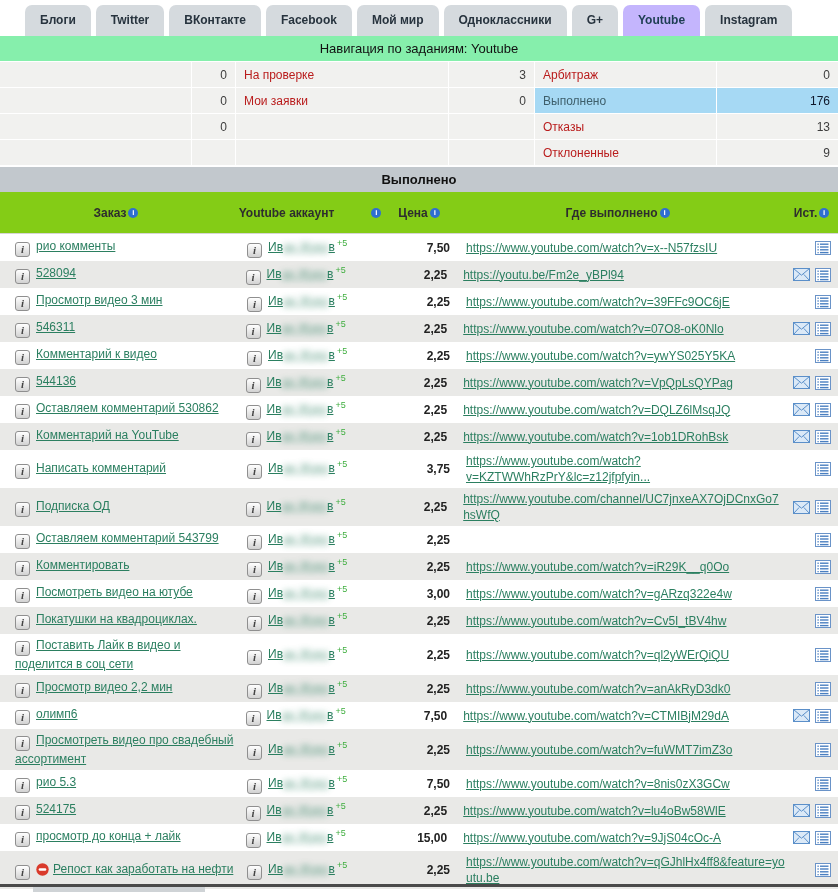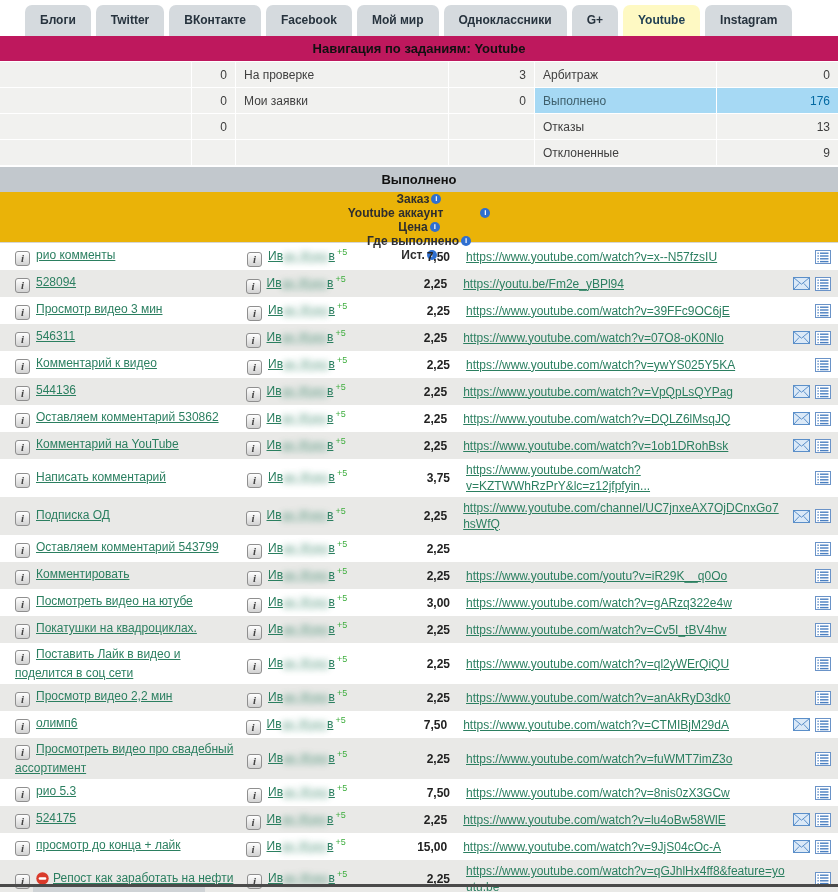--- a/index.html
+++ b/index.html
@@ -4,43 +4,43 @@
 <style>
   * { margin:0; padding:0; box-sizing:border-box; }
   html,body { background:#fff; }
   body { font-family:"Liberation Sans", sans-serif; width:838px; }
   .screen { position:relative; width:838px; height:892px; overflow:hidden; background:#fff; }
 
   
   .tabbar { height:36px; display:flex; align-items:flex-end; gap:5px; padding-left:25px; background:#fff; }
   .tab { background:#d5dade; color:#27333e; font-size:12px; font-weight:700;
          padding:8px 15px 9px; border-radius:7px 7px 0 0; cursor:pointer; white-space:nowrap; }
-  .tab.active { background:#fef9c3; color:#1d3d52; }
+  .tab.active { background:#c4b5fd; color:#1d3d52; }
 
   
-  .navheader { height:25px; background:#be185d; display:flex; align-items:center; justify-content:center;
-               font-size:13px; font-weight:700; color:#111; }
+  .navheader { height:25px; background:#86efac; display:flex; align-items:center; justify-content:center;
+               font-size:13px; font-weight:400; color:#111; }
 
   
   .stats { background:#fff; }
   .srow { display:flex; height:25px; margin-top:1px; }
   .scell { background:#f1f1ef; font-size:12px; display:flex; align-items:center; margin-right:1px; overflow:hidden; }
-  .slabel { padding-left:8px; color:#404040; }
+  .slabel { padding-left:8px; color:#b91c1c; }
   .sval { justify-content:flex-end; color:#3d3d3d; padding-right:8px; }
   .g1l{width:191px;} .g1v{width:43px;} .g2l{width:212px;} .g2v{width:85px;} .g3l{width:181px;}
   .g3v{ flex:1; margin-right:0; }
   .hl { background:#a6d9f4 !important; }
-  .hl.slabel { color:#3e5f6b; } .hl.sval { color:#0369a1; }
+  .hl.slabel { color:#3e5f6b; } .hl.sval { color:#0f172a; }
 
   
   .sectionheader { height:25px; margin-top:2px; background:#c2c8cd; display:flex; align-items:center;
                    justify-content:center; font-weight:700; font-size:13px; color:#111; }
 
   
-  .thead { display:flex; height:51px; background:#eab308; border-bottom:1px solid #d6d6d4; align-items:center;flex-direction:column; }
+  .thead { display:flex; height:42px; background:#84cc16; border-bottom:1px solid #d6d6d4; align-items:center; }
   .th { font-size:12px; font-weight:700; color:#2e2e2e; display:flex; align-items:center; justify-content:center; }
   .c-order{ width:232px; } .c-acct{ width:156px;gap:35px; } .c-price{ width:62px; } .c-where{ width:335px; } .c-src{ flex:1; }
 
   .row { display:flex; align-items:center; min-height:27px; font-size:12px; padding:3px 0; }
   .row:nth-child(even) { background:#e9e9e7; }
   .cell { padding:0 4px; }
   .cell.c-order { padding-left:6px; line-height:16px;margin-left:9px; }
   .cell.c-acct { padding-left:6px; white-space:nowrap; }
   .cell.c-price { text-align:right; font-weight:700; color:#222; padding-right:9px; }
   .cell.c-where { padding-left:7px; line-height:16px; }
@@ -407,21 +407,21 @@
                 <line x1="2.5" y1="11.6" x2="3.7" y2="11.6"></line>
                 <line x1="5" y1="11.6" x2="13.5" y2="11.6"></line>
               </g>
             </svg></span>
         </div>
       </div>
       <div class="row">
         <div class="cell c-order"><span class="ibtn">i</span><a class="lnk">Комментировать</a></div>
         <div class="cell c-acct"><span class="ibtn">i</span><a class="lnk"><span>Ив</span><span class="blur">ан Жуко</span><span>в</span></a><sup class="plus">+5</sup></div>
         <div class="cell c-price">2,25</div>
-        <div class="cell c-where"><a class="lnk url">https://www.youtube.com/youtu?v=iR29K__q0Oo</a></div>
+        <div class="cell c-where"><a class="lnk url">https://www.youtube.com/watch?v=iR29K__q0Oo</a></div>
         <div class="cell c-src">
           <span class="srcicon"><svg width="16" height="14" viewBox="0 0 16 14">
               <rect x="0.5" y="0.5" width="15" height="13" fill="#ffffff" stroke="#6a93c8"></rect>
               <g stroke="#4a7fc0" stroke-width="1.4">
                 <line x1="2.5" y1="3.2" x2="3.7" y2="3.2"></line>
                 <line x1="5" y1="3.2" x2="13.5" y2="3.2"></line>
                 <line x1="2.5" y1="6" x2="3.7" y2="6"></line>
                 <line x1="5" y1="6" x2="13.5" y2="6"></line>
                 <line x1="2.5" y1="8.8" x2="3.7" y2="8.8"></line>
                 <line x1="5" y1="8.8" x2="13.5" y2="8.8"></line>

